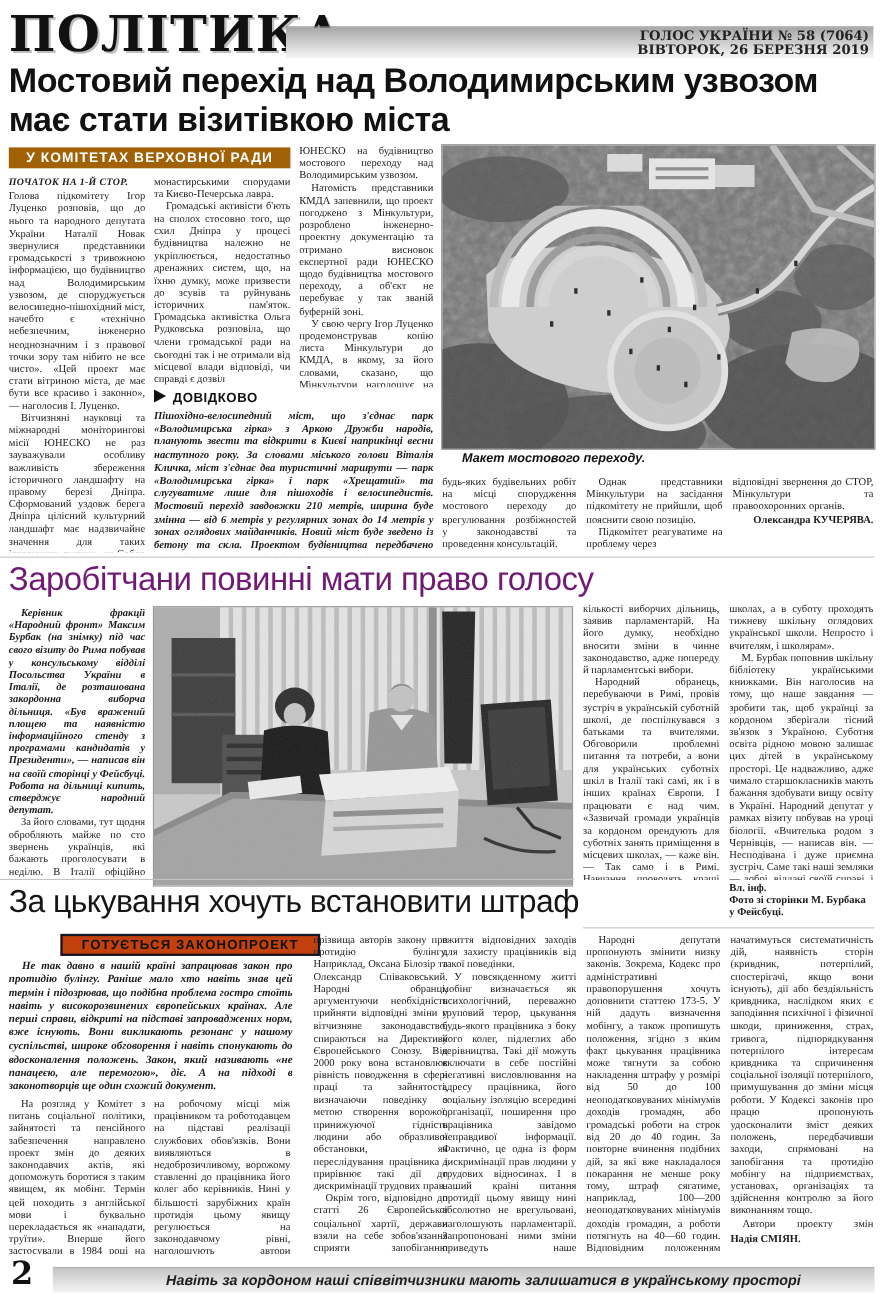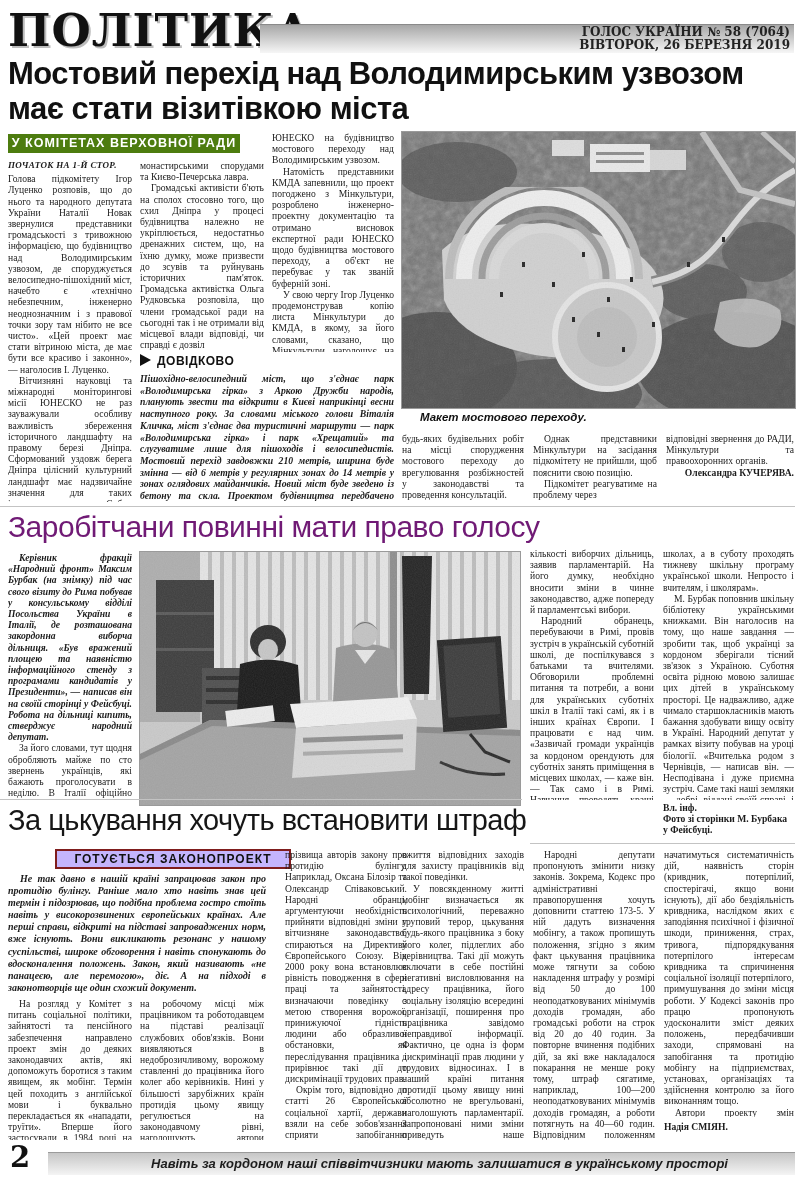--- a/index.html
+++ b/index.html
@@ -18,24 +18,24 @@
 
   
   .headline1{left:8px;top:56px;width:760px;font-weight:bold;font-size:31px;
     line-height:35px;letter-spacing:-0.5px;color:#111;}
   .headline2{left:8px;top:510px;width:786px;font-weight:normal;font-size:30px;
     letter-spacing:-0.5px;color:#701a75;}
   .headline3{left:8px;top:804px;width:520px;font-weight:normal;font-size:29px;
     letter-spacing:-0.5px;color:#161616;}
 
   
-  .kicker-black{left:8px;top:134px;width:232px;height:19px;background:#4d7c0f;color:#fff;
+  .kicker-black{left:8px;top:134px;width:256px;height:19px;background:#a16207;color:#fff;
     font-weight:bold;font-size:12.5px;line-height:19px;text-align:center;letter-spacing:1px;}
-  .kicker-box{left:55px;top:849px;width:232px;height:16px;border:2px solid #7f1d1d;
-    color:#111;font-weight:bold;font-size:12px;line-height:16px;text-align:center;letter-spacing:1px;background:#c4b5fd;}
+  .kicker-box{left:55px;top:849px;width:232px;height:16px;border:2px solid #0f172a;
+    color:#111;font-weight:bold;font-size:12px;line-height:16px;text-align:center;letter-spacing:1px;background:#c2410c;}
 
   
   .col{position:absolute;text-align:justify;font-size:9.6px;line-height:11.2px;overflow:hidden;}
   .col p{margin:0;text-indent:11px;}
   .col p.cont{text-indent:0;}
   .col p.start-note{text-indent:0;font-weight:bold;font-style:italic;font-size:9px;letter-spacing:0.3px;margin-bottom:2px;}
   .col p.author{text-indent:0;font-weight:bold;text-align:right;}
   .col p.lead{font-weight:bold;font-style:italic;}
   .leadblock{position:absolute;text-align:justify;font-weight:bold;font-style:italic;
     font-size:10px;line-height:12.1px;overflow:hidden;}
@@ -159,21 +159,21 @@
   <div class="abs caption" style="left:420px;top:411px;width:375px;">Макет мостового переходу.</div>
 
   <div class="col" style="left:402px;top:433px;width:122px;height:70px;">
       <p class="cont">будь-яких будівельних робіт на місці спорудження мостового переходу до врегулювання розбіжностей у законодавстві та проведення консультацій.</p>
     </div>
   <div class="col" style="left:533px;top:433px;width:124px;height:70px;">
       <p>Однак представники Мінкультури на засідання підкомітету не прийшли, щоб пояснити свою позицію.</p>
       <p>Підкомітет реагуватиме на проблему через</p>
     </div>
   <div class="col" style="left:666px;top:433px;width:128px;height:70px;">
-      <p class="cont">відповідні звернення до РАДИ, Мінкультури та правоохоронних органів.</p>
+      <p class="cont">відповідні звернення до СТОР, Мінкультури та правоохоронних органів.</p>
       <p class="author">Олександра КУЧЕРЯВА.</p>
     </div>
 
   <div class="sep" style="left:0;top:506px;width:795px;"></div>
 
   <div class="abs headline2 sans">Заробітчани повинні мати право голосу</div>
 
   <div class="col" style="left:8px;top:552px;width:124px;height:246px;">
       <p class="lead">Керівник фракції «Народний фронт» Максим Бурбак (на знімку) під час свого візиту до Рима побував у консульському відділі Посольства України в Італії, де розташована закордонна виборча дільниця. «Був вражений площею та наявністю інформаційного стенду з програмами кандидатів у Президенти», — написав він на своїй сторінці у Фейсбуці. Робота на дільниці кипить, стверджує народний депутат.</p>
       <p>За його словами, тут щодня обробляють майже по сто звернень українців, які бажають проголосувати в неділю. В Італії офіційно проживають понад 300 тисяч українців, а дільниць всього чотири. На тій, де побував М. Бурбак, наприклад, у попередньому списку 7642 виборці. Під час голосування на позачергових виборах 2014 року люди стояли в черзі майже десять годин. А тепер охочих проголосувати значно побільшало, тож є нагальна потреба збільшення</p>
@@ -225,21 +225,21 @@
       <path d="M300 210 Q330 225 365 222" stroke="#333333" stroke-width="3" fill="none"></path>
       <rect width="380" height="253" filter="url(#tex3)" opacity="0.13"></rect>
     </svg>
   </div>
 
   <div class="col" style="left:530px;top:548px;width:124px;height:252px;">
       <p class="cont">кількості виборчих дільниць, заявив парламентарій. На його думку, необхідно вносити зміни в чинне законодавство, адже попереду й парламентські вибори.</p>
       <p>Народний обранець, перебуваючи в Римі, провів зустріч в українській суботній школі, де поспілкувався з батьками та вчителями. Обговорили проблемні питання та потреби, а вони для українських суботніх шкіл в Італії такі самі, як і в інших країнах Європи. І працювати є над чим. «Зазвичай громади українців за кордоном орендують для суботніх занять приміщення в місцевих школах, — каже він. — Так само і в Римі. Навчання проводять кращі вчителі з-поміж трудових мігрантів. Роблять це майже на волонтерських засадах. Все для того, щоб діти не забували рідну мову, а також вивчали всі шкільні дисципліни українською. Діти п'ять днів на тиждень навчаються в італійських</p>
     </div>
   <div class="col" style="left:663px;top:548px;width:131px;height:252px;">
-      <p class="cont">школах, а в суботу проходять тижневу шкільну програму української школи. Непросто і вчителям, і школярам».</p>
+      <p class="cont">школах, а в суботу проходять тижневу шкільну оглядових української школи. Непросто і вчителям, і школярам».</p>
       <p>М. Бурбак поповнив шкільну бібліотеку українськими книжками. Він наголосив на тому, що наше завдання — зробити так, щоб українці за кордоном зберігали тісний зв'язок з Україною. Суботня освіта рідною мовою залишає цих дітей в українському просторі. Це надважливо, адже чимало старшокласників мають бажання здобувати вищу освіту в Україні. Народний депутат у рамках візиту побував на уроці біології. «Вчителька родом з Чернівців, — написав він. — Несподівана і дуже приємна зустріч. Саме такі наші земляки — добрі, віддані своїй справі, і зберігають українську самобутність в інших країнах».</p>
     </div>
   <div class="credits" style="left:663px;top:802px;width:131px;">
     <div>Вл. інф.</div>
     <div>Фото зі сторінки М. Бурбака у Фейсбуці.</div>
   </div>
 
   <div class="sep" style="left:0;top:799px;width:522px;"></div>
   <div class="sep" style="left:530px;top:843px;width:265px;"></div>
 

